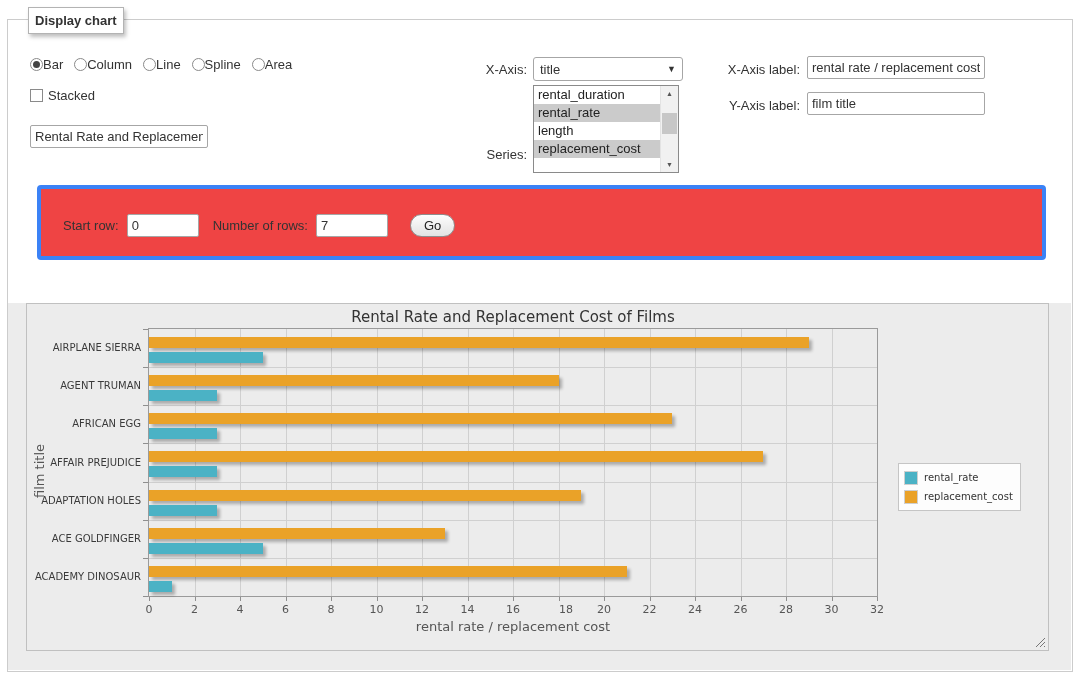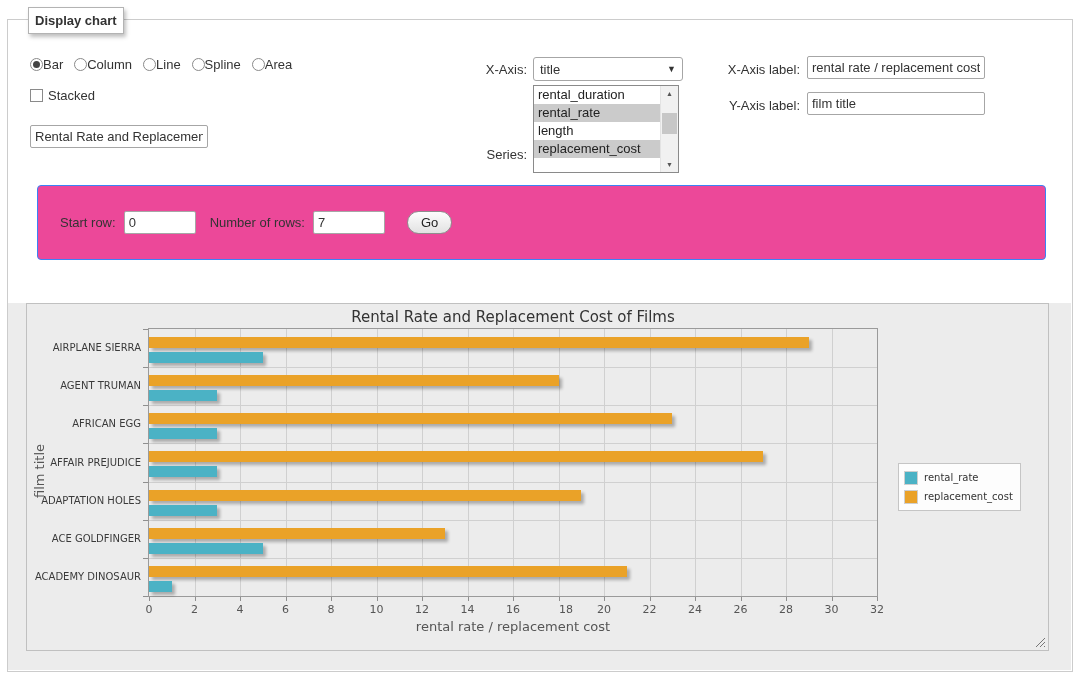--- a/index.html
+++ b/index.html
@@ -43,22 +43,22 @@
     box-sizing:border-box;overflow:hidden;
   }
   .lb-items{position:absolute;left:0;top:0;right:17px;bottom:0;}
   .lb-item{height:18px;line-height:18px;padding:0 4px;white-space:nowrap;overflow:hidden;color:#222;}
   .lb-item.selected{background:#cbcbcb;}
   .lb-scrollbar{position:absolute;top:0;right:0;width:17px;bottom:0;background:#f1f1f1;border-left:1px solid #e3e3e3;}
   .lb-btn{position:absolute;left:0;width:17px;height:15px;background:#f1f1f1;color:#555;
     font-size:7px;display:flex;align-items:center;justify-content:center;}
   .lb-thumb{position:absolute;left:1px;width:15px;background:#c7c7c7;}
   
-  .params-panel{left:37px;top:185px;width:1009px;height:75px;background:#ec4899;
-    border:1px solid #3b82f6;border-radius:4px;box-sizing:border-box;text-decoration:underline;}
+  .params-panel{left:37px;top:185px;width:1009px;height:75px;background:#ef4444;
+    border:4px solid #3b82f6;border-radius:4px;box-sizing:border-box;text-decoration:underline;}
   .params-row{position:absolute;left:22px;top:25px;display:flex;align-items:center;gap:8px;}
   .go-btn{
     margin-left:14px;padding:3px 13px;font-family:"Liberation Sans",sans-serif;font-size:13px;color:#222;
     border:1px solid #8e8e8e;border-radius:12px;
     background:linear-gradient(#fdfdfd,#e2e2e2);cursor:default;
   }
   
   .chart-section{left:8px;top:303px;width:1063px;height:367px;background:#ececec;}
   .chart-box{position:absolute;left:18px;top:0;width:1021px;height:346px;background:#ececec;
     border:1px solid #c0c0c0;font-family:"DejaVu Sans",sans-serif;}

